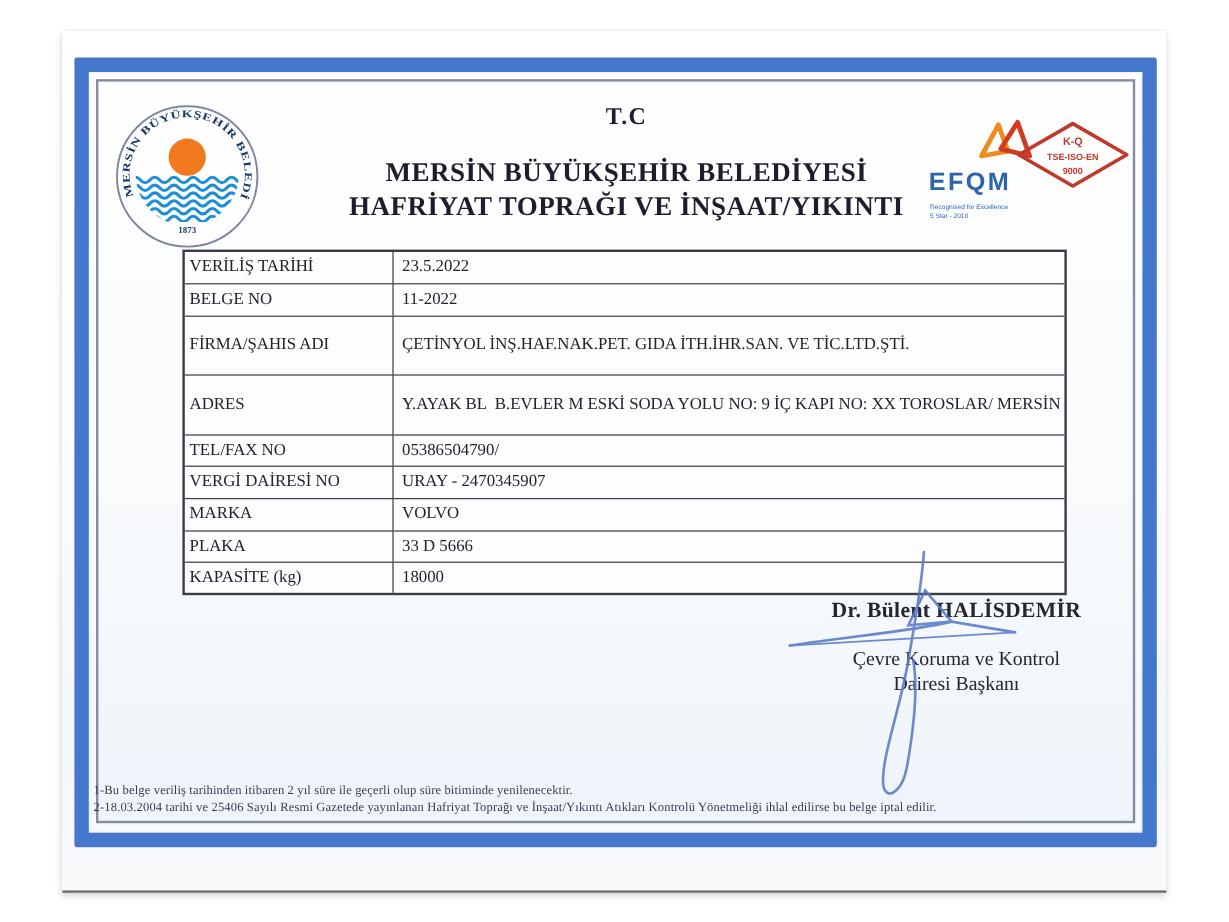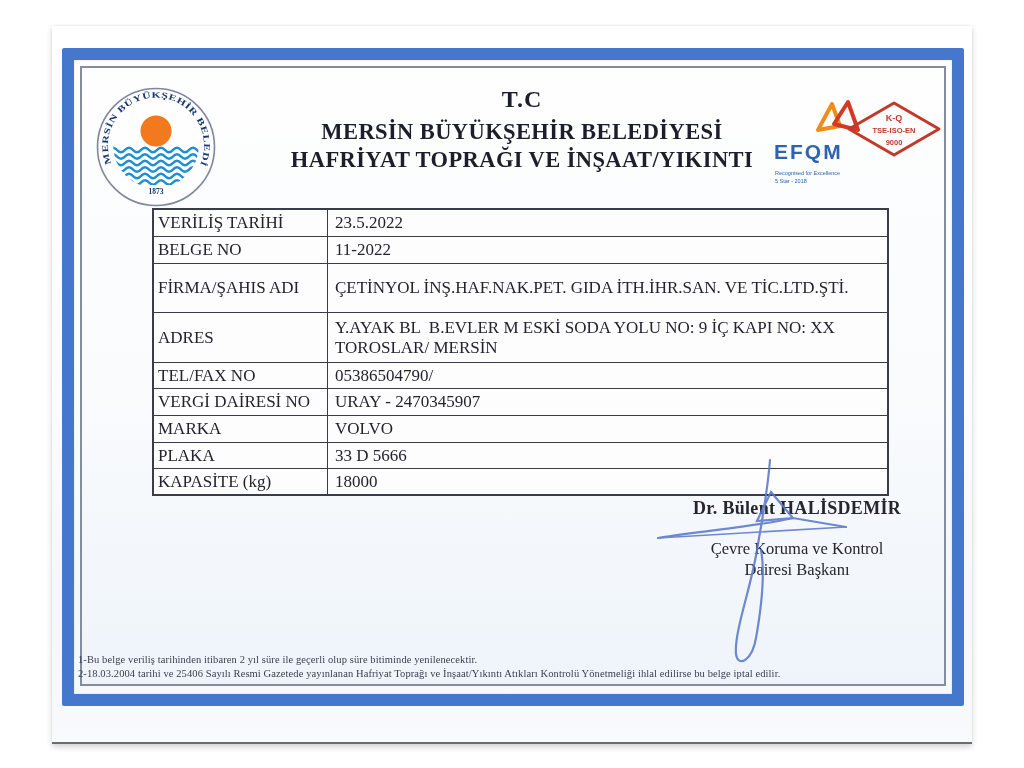--- a/index.html
+++ b/index.html
@@ -16,39 +16,39 @@
                 border:12px solid #4577cd; border-radius:2px;
                 box-shadow:inset 0 0 2px rgba(0,0,0,.15); }
   .inner-frame { position:absolute; left:28px; top:40px; right:26px; bottom:56px;
                  border:2px solid #848ca0;
                  background:linear-gradient(180deg,#fefefe 0%,#f9fbfd 55%,#eef4fa 100%); }
 
   
   .seal { position:absolute; left:43px; top:60px; width:122px; height:122px; }
   .title-block { position:absolute; left:180px; top:60px; width:580px; text-align:center;
                  color:#1d1d2b; }
-  .title-tc   { font-size:24px; font-weight:bold; letter-spacing:1px; margin-bottom:5px; }
+  .title-tc   { font-size:20px; font-weight:bold; letter-spacing:1px; margin-bottom:21px; }
   .title-line { font-size:22.5px; font-weight:bold; line-height:27.5px; letter-spacing:.4px; }
 
   .efqm { position:absolute; left:722px; top:72px; width:92px; height:96px; }
   .efqm-name { position:absolute; left:0; top:42px; font-family:"Liberation Sans",sans-serif;
                font-weight:bold; font-size:21px; letter-spacing:2px; color:#2e64ae; }
   .efqm-sub  { position:absolute; left:1px; font-family:"Liberation Sans",sans-serif;
                font-size:5.5px; color:#2e64ae; white-space:nowrap; }
   .efqm-sub1 { top:72px; } .efqm-sub2 { top:80px; }
   .efqm-ribbon { position:absolute; left:40px; top:0; }
 
   .tse { position:absolute; left:794px; top:74px; width:96px; height:58px; }
 
   
   .cert-table { position:absolute; left:100px; top:182px; width:737px;
                 display:grid; grid-template-columns:174px 1fr;
                 grid-template-rows:26px 27px 49px 50px 26px 27px 27px 26px 26px;
                 border:2px solid #3a3d48; background:#fdfdfe; color:#23232e; }
-  .cert-table > div { display:flex; align-items:center; font-size:17px;
+  .cert-table > div { display:flex; align-items:center; font-size:14px;
                       overflow:hidden; white-space:pre-wrap; line-height:20px; }
   .cl { border-right:1.6px solid #3a3d48; padding-left:4px; }
   .cv { padding-left:7px; }
   .cert-table > div:nth-child(n+3) { border-top:1.6px solid #3a3d48; }
 
   
   .sig-block { position:absolute; left:560px; top:472px; width:370px; text-align:center;
                color:#26262e; }
   .sig-name  { font-size:18px; font-weight:bold; letter-spacing:.3px; }
   .sig-title { font-size:16.5px; margin-top:19px; line-height:21px; }

